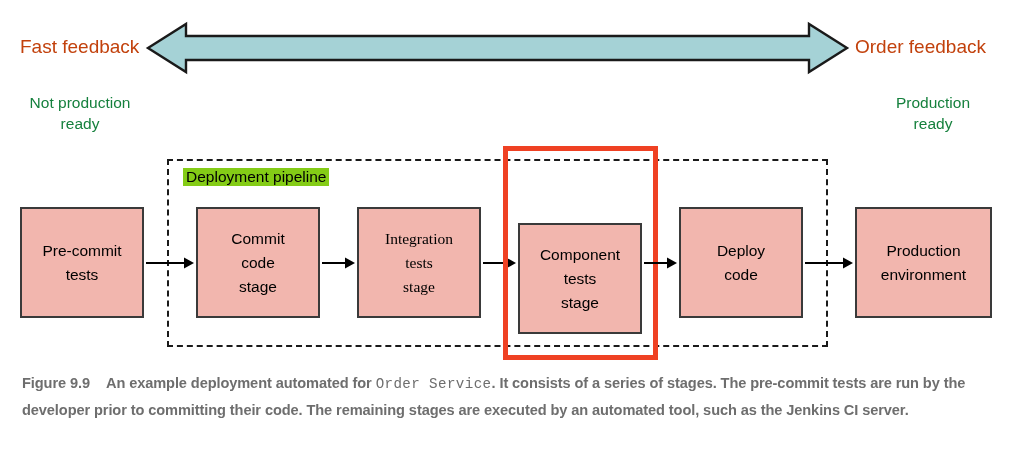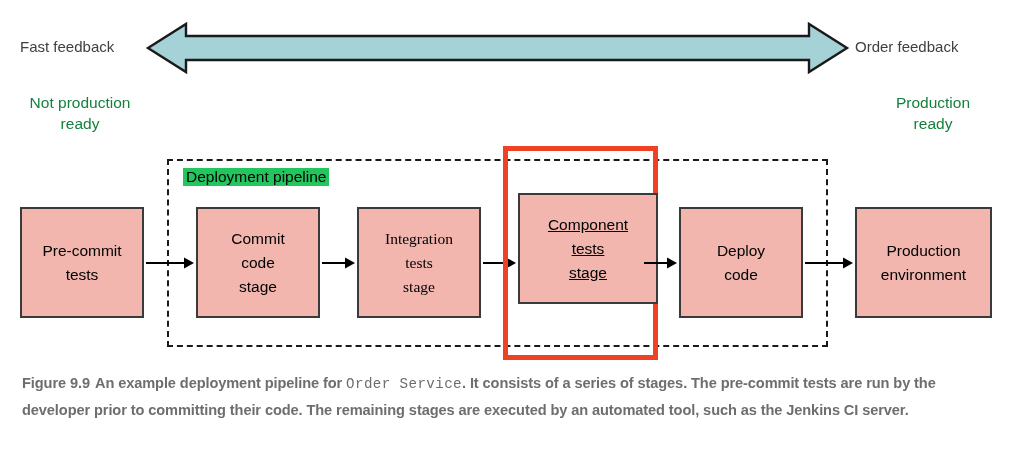--- a/index.html
+++ b/index.html
@@ -17,22 +17,22 @@
   #figure-root {
     position: absolute;
     left: 0; top: 0;
     width: 1012px;
     height: 466px;
   }
 
   
   .feedback-label {
     position: absolute;
-    font-size: 15px;
-    color: #404040;
+    font-size: 19px;
+    color: #c2410c;
     white-space: nowrap;
     line-height: 18px;
   }
   #label-fast-feedback { left: 20px; top: 38px; }
   #label-slow-feedback { left: 855px; top: 38px; }
 
   #feedback-arrow-svg {
     position: absolute;
     left: 145px;
     top: 14px;
@@ -62,21 +62,21 @@
     border: 2px dashed #1a1a1a;
     box-sizing: border-box;
   }
   #deployment-pipeline-label {
     position: absolute;
     left: 183px;
     top: 168px;
     font-size: 15.5px;
     color: #000000;
     white-space: nowrap;
-    background: #22c55e;
+    background: #84cc16;
     padding: 0 3px;
   }
 
   
   #component-tests-highlight {
     position: absolute;
     left: 503px;
     top: 146px;
     width: 155px;
     height: 214px;
@@ -111,21 +111,21 @@
     position: absolute;
     left: 22px;
     top: 371px;
     width: 970px;
     font-size: 14.6px;
     font-weight: bold;
     color: #6e6e6e;
     line-height: 25.5px;
     letter-spacing: -0.1px;
   }
-  #figure-caption .caption-lead { margin-right: 5px; }
+  #figure-caption .caption-lead { margin-right: 16px; }
   #figure-caption .caption-code {
     font-family: "Liberation Mono", monospace;
     font-weight: normal;
     font-size: 14.2px;
     letter-spacing: 0.4px;
   }
 </style>
 </head>
 <body>
 
@@ -170,37 +170,37 @@
 tests
 stage</div>
 
   <svg class="connector-arrow" style="left:483px; top:257px; width:33px;" viewBox="0 0 33 12">
     <line x1="0" y1="6" x2="23" y2="6" stroke="#000" stroke-width="2"></line>
     <polygon points="23,0.5 33,6 23,11.5" fill="#000"></polygon>
   </svg>
 
   <div id="component-tests-highlight"></div>
 
-  <div class="stage-box" id="stage-component-tests" style="left:518px; top:193px; width:140px; height:111px;text-decoration:underline;">Component
+  <div class="stage-box" id="stage-component-tests" style="left:518px; top:223px; width:124px; height:111px;">Component
 tests
 stage</div>
 
   <svg class="connector-arrow" style="left:644px; top:257px; width:33px;" viewBox="0 0 33 12">
     <line x1="0" y1="6" x2="23" y2="6" stroke="#000" stroke-width="2"></line>
     <polygon points="23,0.5 33,6 23,11.5" fill="#000"></polygon>
   </svg>
 
   <div class="stage-box" id="stage-deploy" style="left:679px; top:207px; width:124px; height:111px;">Deploy
 code</div>
 
   <svg class="connector-arrow" style="left:805px; top:257px; width:48px;" viewBox="0 0 48 12">
     <line x1="0" y1="6" x2="38" y2="6" stroke="#000" stroke-width="2"></line>
     <polygon points="38,0.5 48,6 38,11.5" fill="#000"></polygon>
   </svg>
 
   <div class="stage-box" id="stage-production-environment" style="left:855px; top:207px; width:137px; height:111px;">Production
 environment</div>
 
   <div id="figure-caption">
-    <span class="caption-lead">Figure 9.9</span><span>An example deployment pipeline for </span><span class="caption-code">Order Service</span><span>. It consists of a series of stages. The pre-commit tests are run by the developer prior to committing their code. The remaining stages are executed by an automated tool, such as the Jenkins CI server.</span>
+    <span class="caption-lead">Figure 9.9</span><span>An example deployment automated for </span><span class="caption-code">Order Service</span><span>. It consists of a series of stages. The pre-commit tests are run by the developer prior to committing their code. The remaining stages are executed by an automated tool, such as the Jenkins CI server.</span>
   </div>
 
 </div>
 
 </body></html>

